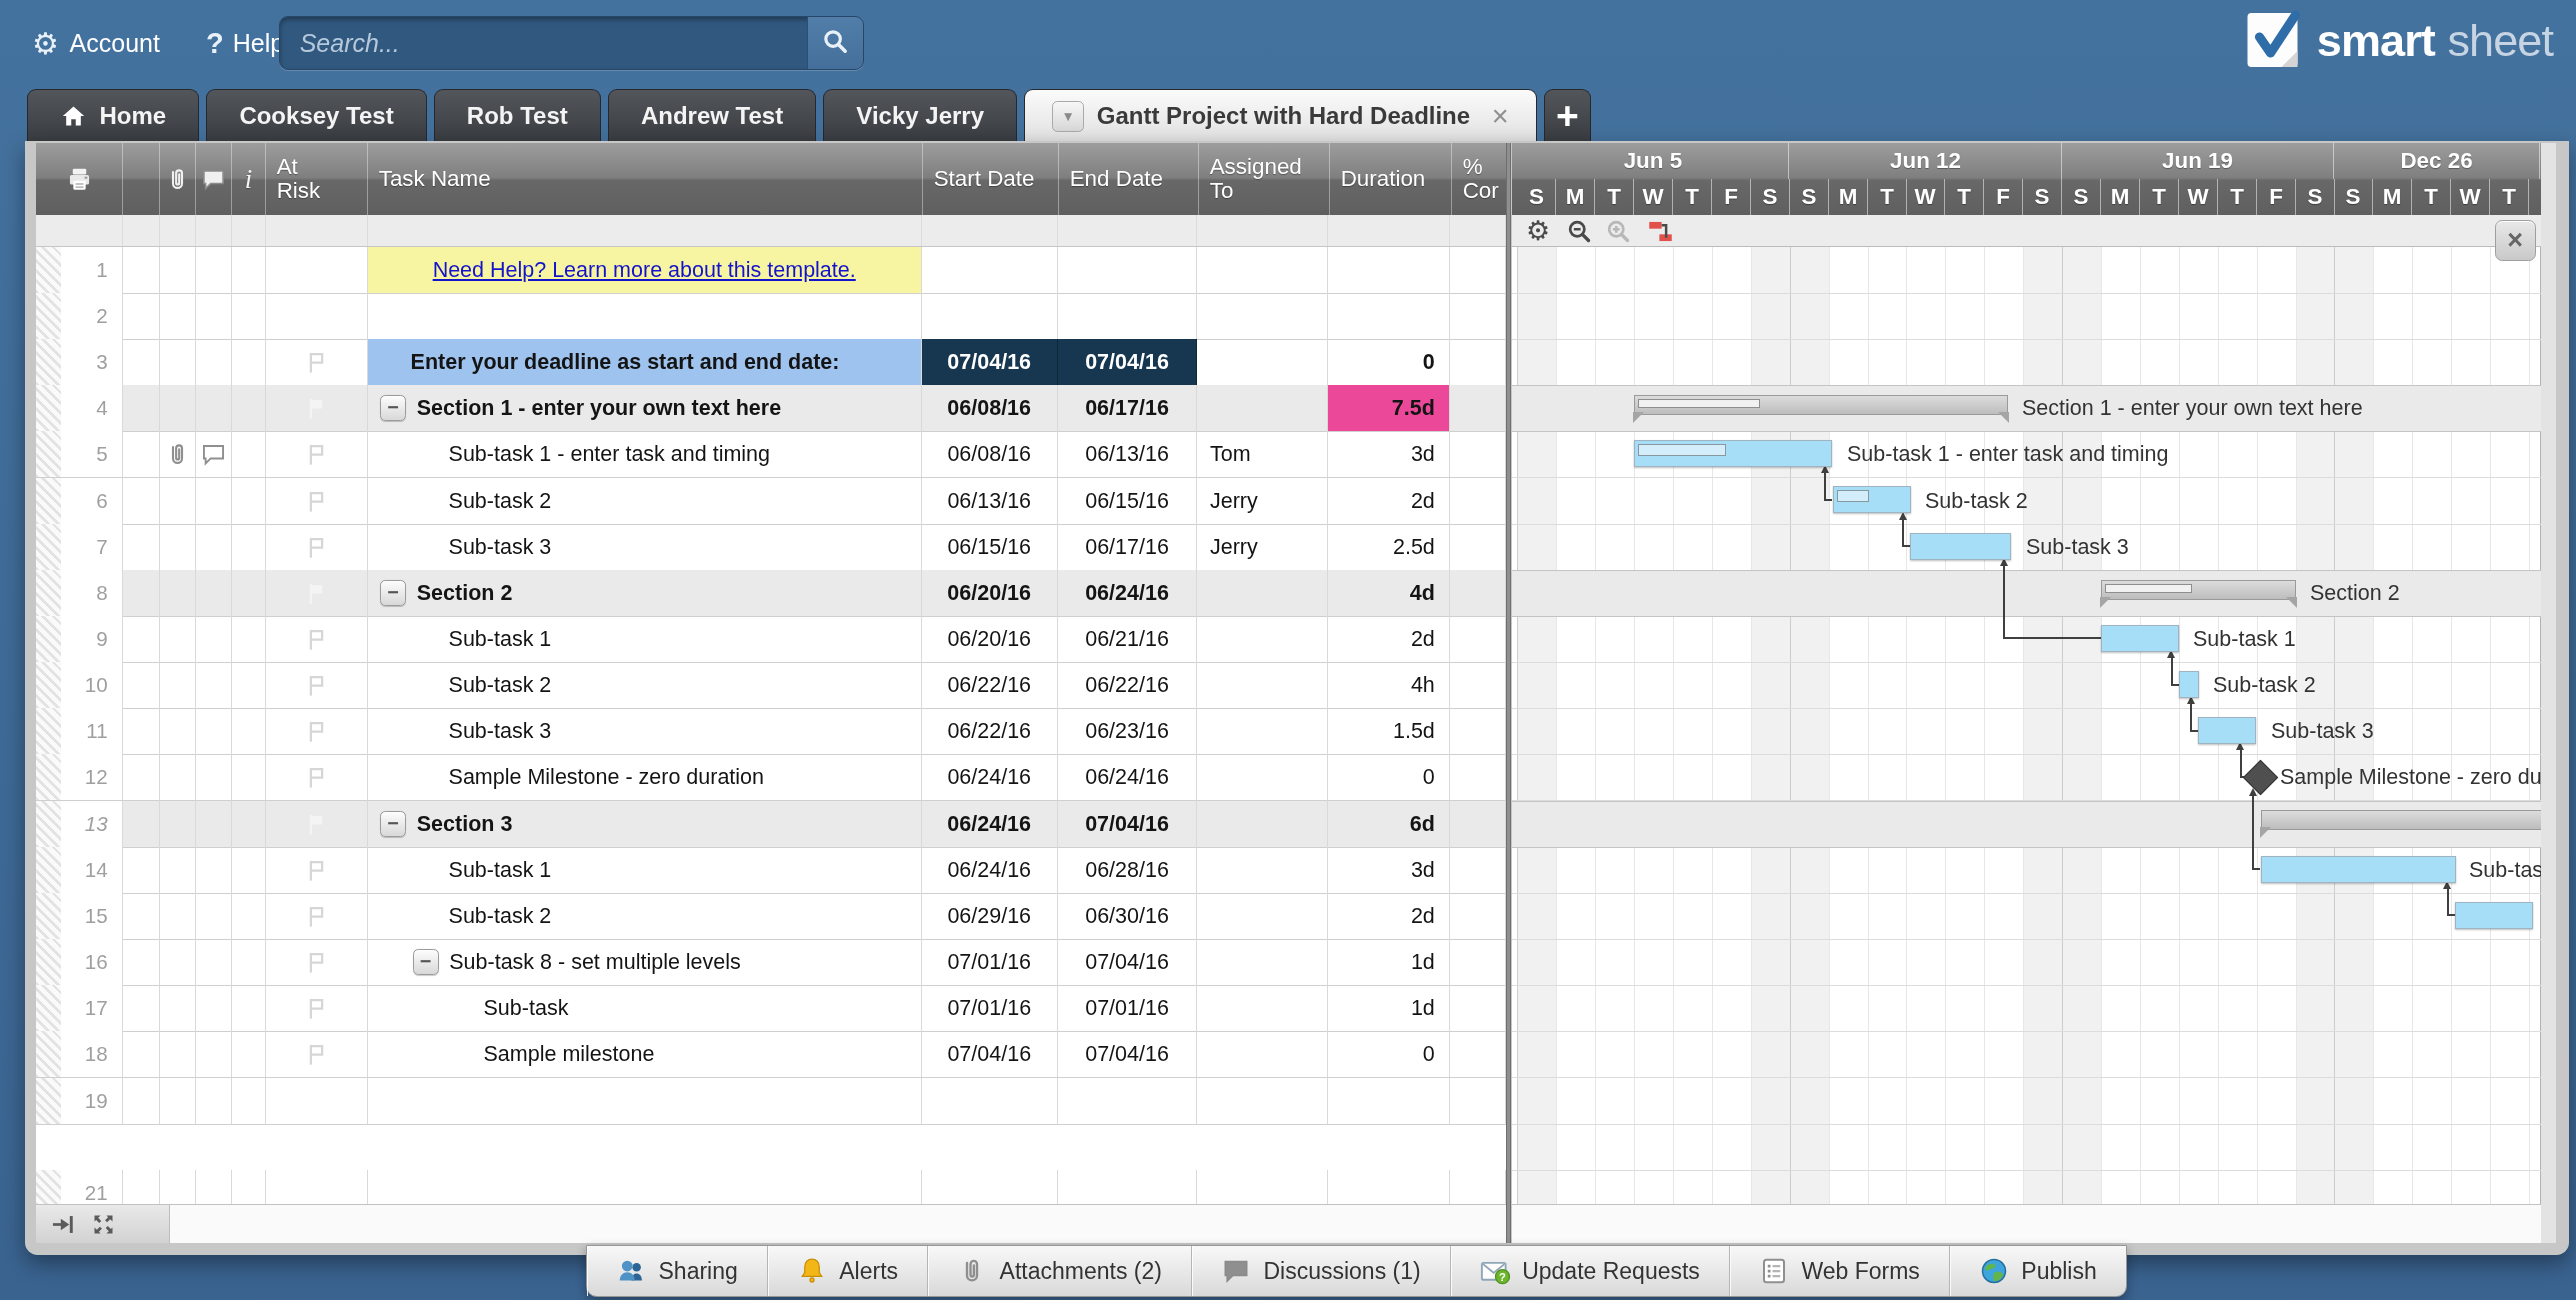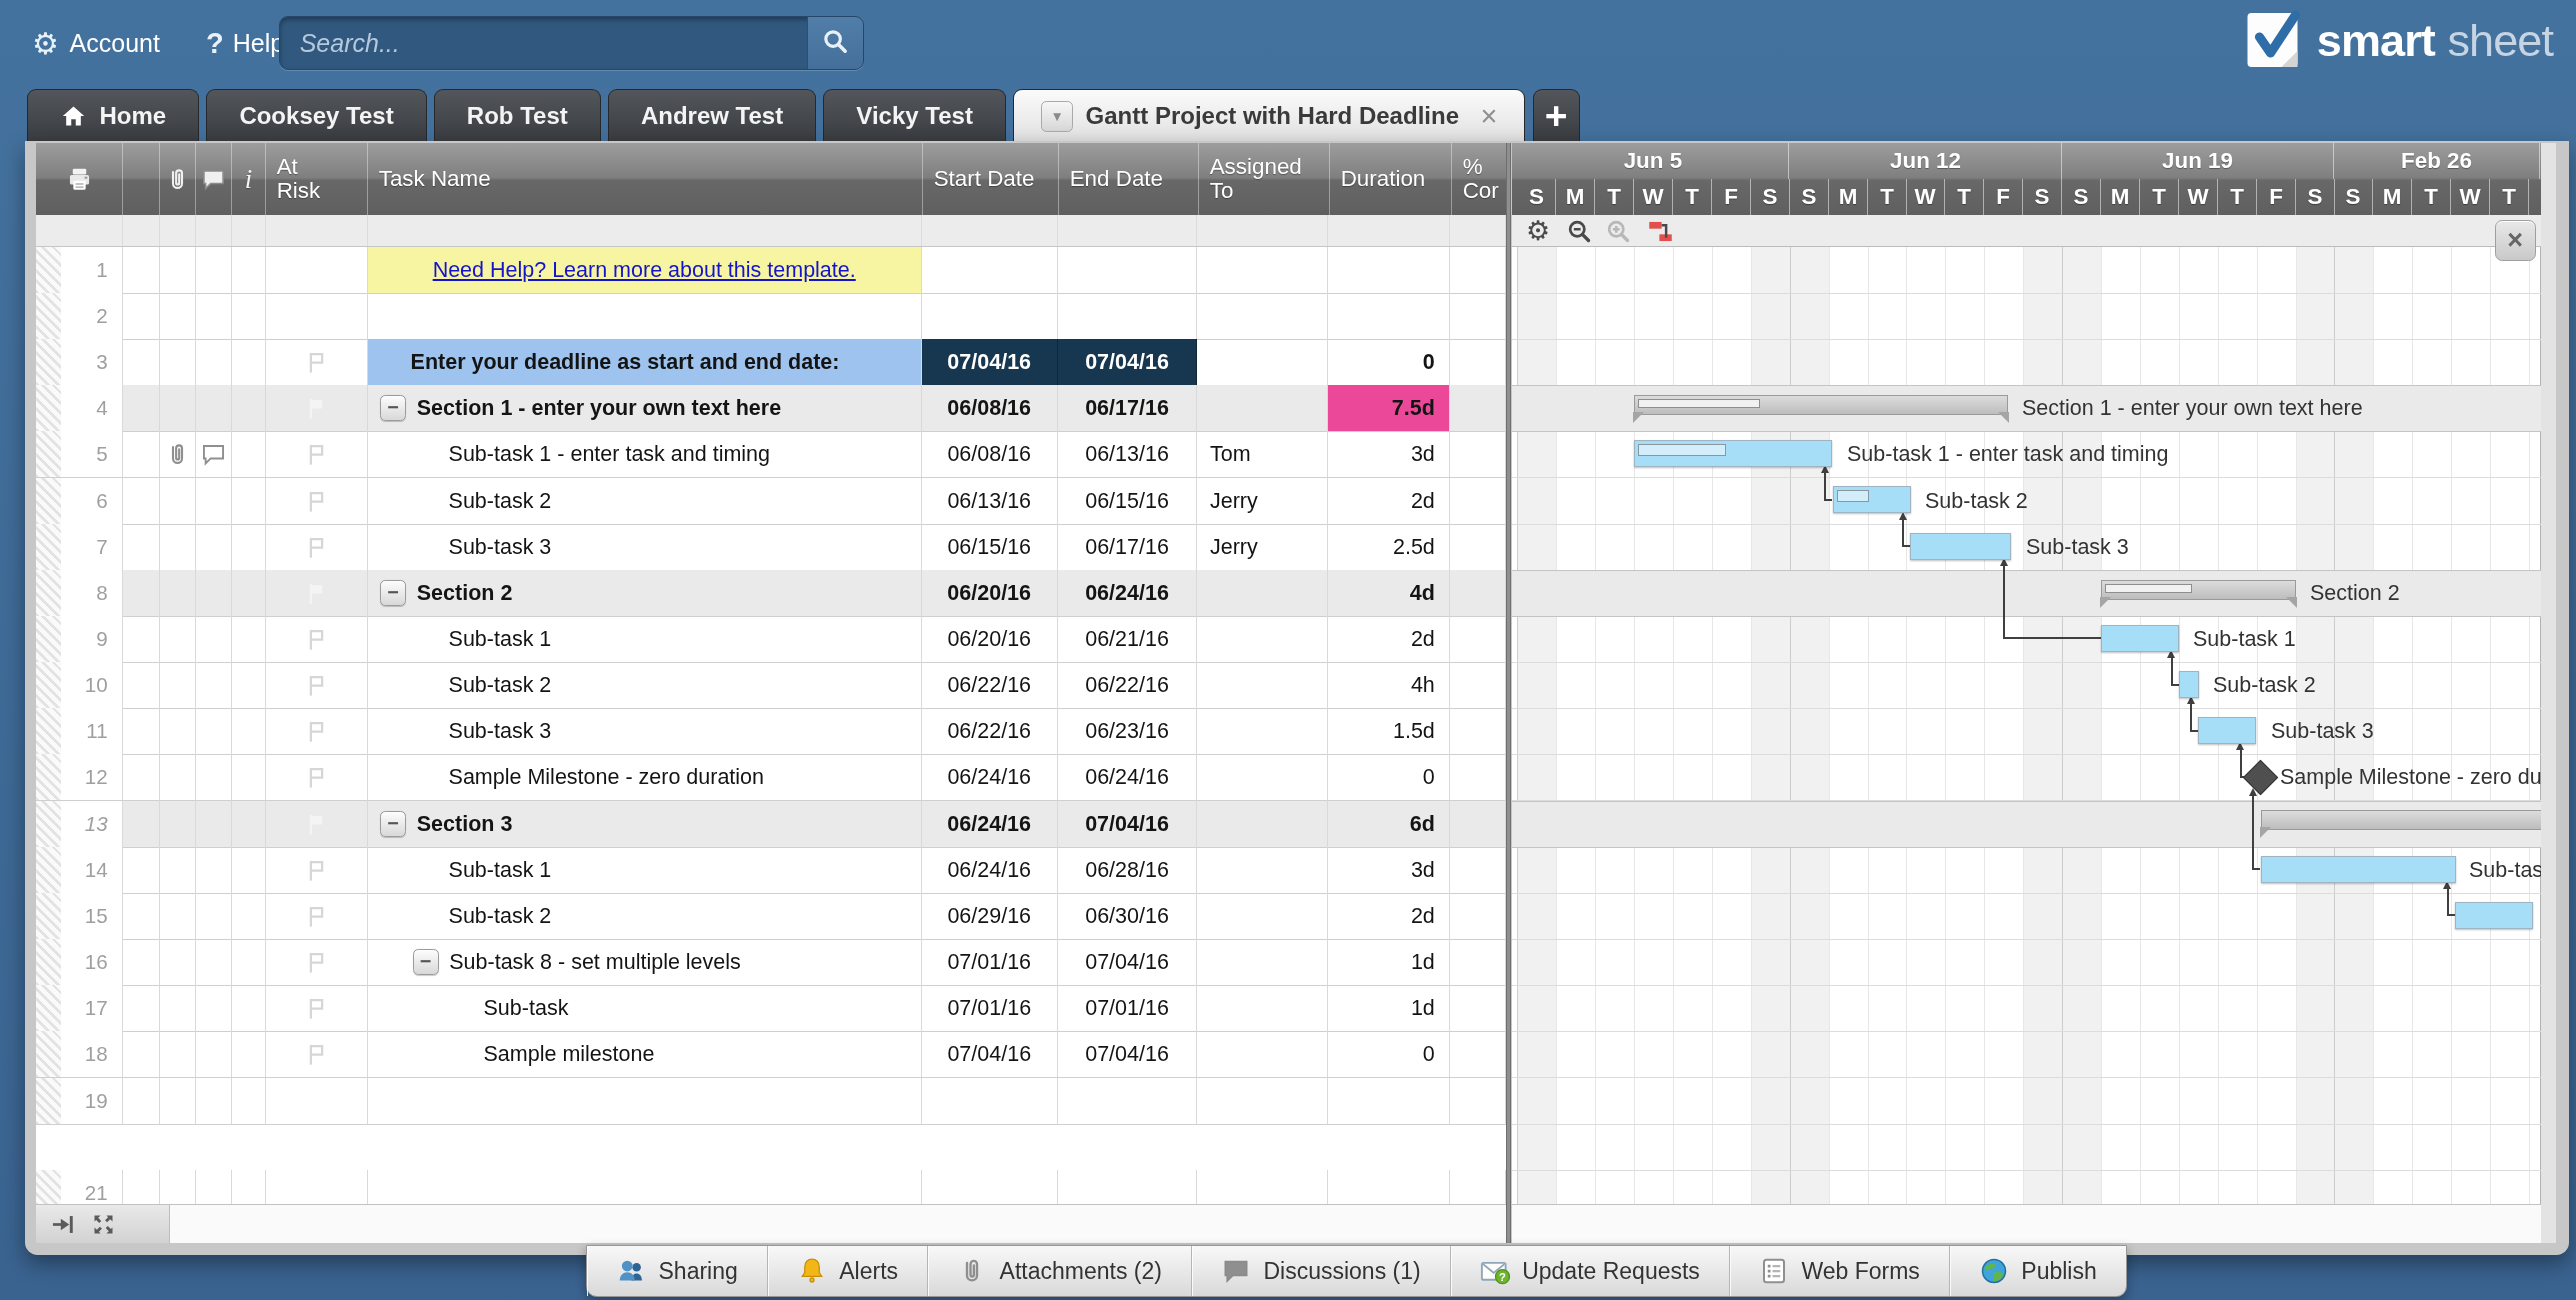--- a/index.html
+++ b/index.html
@@ -157,21 +157,21 @@
     <div class="tab">
       <span>Cooksey Test</span>
     </div>
     <div class="tab">
       <span>Rob Test</span>
     </div>
     <div class="tab">
       <span>Andrew Test</span>
     </div>
     <div class="tab">
-      <span>Vicky Test</span>
+      <span>Vicky Jerry</span>
     </div>
     <div class="tab active">
       <div class="dropdown-btn">▼</div>
       <span>Gantt Project with Hard Deadline</span>
       <span class="tab-close">×</span>
     </div>
     <div class="tab plus">+</div>
   </div>
 
 <div id="chrome"></div>
@@ -889,21 +889,21 @@
             <rect x="11" y="14.5" width="11" height="6" fill="#e2504c"></rect>
             <path d="M13 6.5 H17 V17.5" fill="none" stroke="#4a4a4a" stroke-width="2.2"></path>
           </svg>
         </span>
       </div>
     </div>
     <div class="header-band" style="width: 100%;">
       <div class="gweek" style="left: 5.4px; width: 272px;">Jun 5</div>
       <div class="gweek" style="left: 278px; width: 272px;">Jun 12</div>
       <div class="gweek" style="left: 550px; width: 272px;">Jun 19</div>
-      <div class="gweek" style="left: 822px; width: 206px;">Feb 26</div>
+      <div class="gweek" style="left: 822px; width: 206px;">Dec 26</div>
       <div class="gday" style="left: 5.4px; width: 39px;">S</div>
       <div class="gday" style="left: 44px; width: 39px;">M</div>
       <div class="gday" style="left: 83px; width: 39px;">T</div>
       <div class="gday" style="left: 122px; width: 39px;">W</div>
       <div class="gday" style="left: 161px; width: 39px;">T</div>
       <div class="gday" style="left: 200px; width: 39px;">F</div>
       <div class="gday" style="left: 239px; width: 39px;">S</div>
       <div class="gday" style="left: 278px; width: 39px;">S</div>
       <div class="gday" style="left: 317px; width: 39px;">M</div>
       <div class="gday" style="left: 356px; width: 39px;">T</div>

